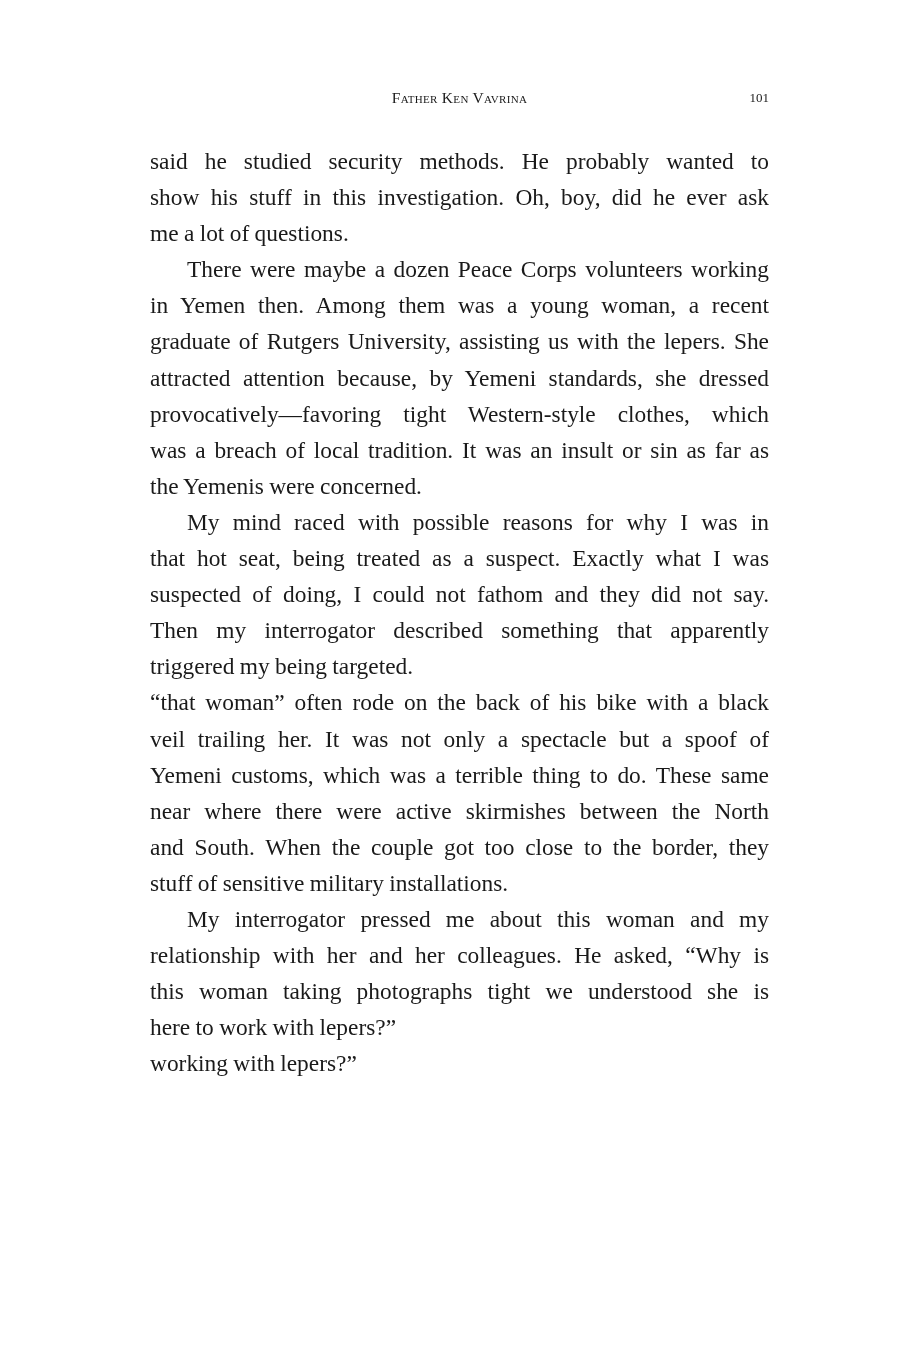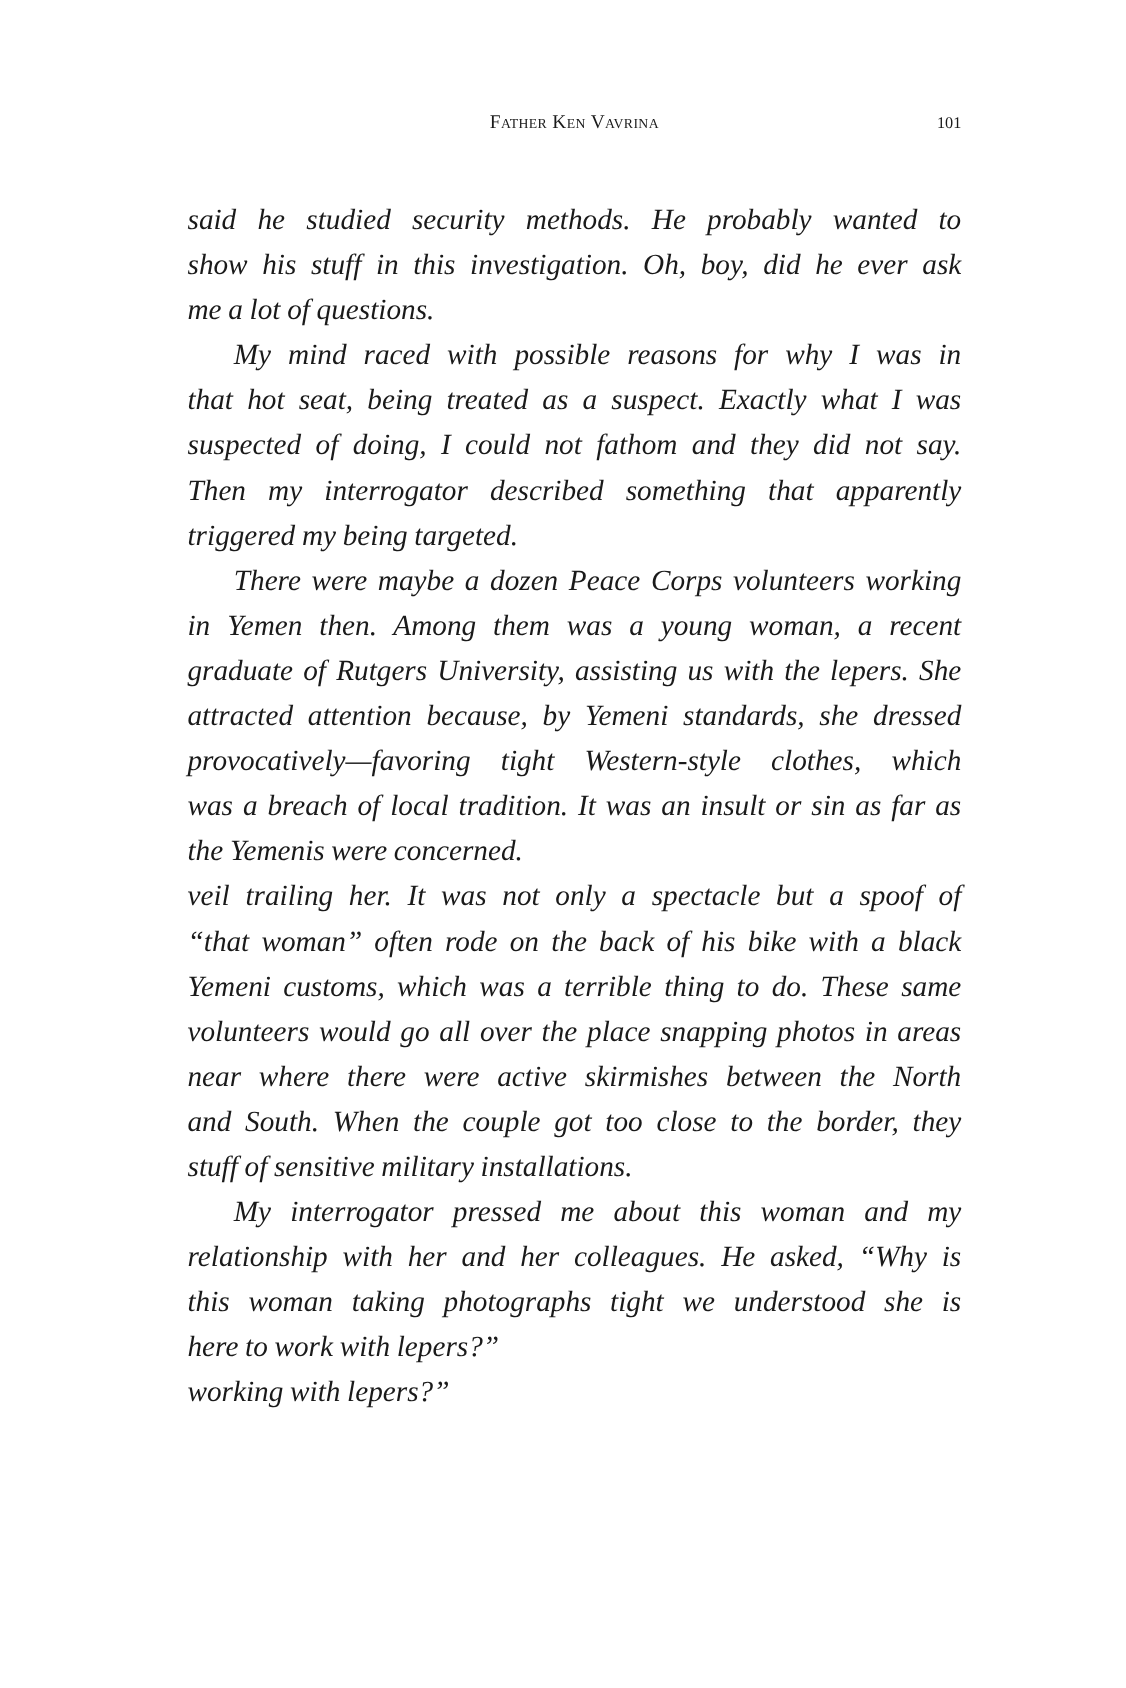--- a/index.html
+++ b/index.html
@@ -35,24 +35,23 @@
     }
     .page-number {
       position: absolute;
       right: 0;
       top: 0;
       font-size: 13px;
       line-height: 24px;
     }
     .text-block {
       position: absolute;
-      top: 158px;
+      top: 143px;
       left: 150px;
       width: 619px;
-      font-style: italic;
     }
     .para {
       margin: 0;
     }
     .line {
       display: block;
       height: 36.1px;
       line-height: 36.1px;
       font-size: 23.4px;
       text-align: justify;
@@ -77,40 +76,39 @@
   <span class="page-number">101</span>
 </header>
 
 <main class="text-block" id="text-block">
     <p class="para">
       <span class="line">said he studied security methods. He probably wanted to</span>
       <span class="line">show his stuff in this investigation. Oh, boy, did he ever ask</span>
       <span class="line last">me a lot of questions.</span>
     </p>
     <p class="para">
-      <span class="line indent">My mind raced with possible reasons for why I was in</span>
-      <span class="line">that hot seat, being treated as a suspect. Exactly what I was</span>
-      <span class="line">suspected of doing, I could not fathom and they did not say.</span>
-      <span class="line">Then my interrogator described something that apparently</span>
-      <span class="line last">triggered my being targeted.</span>
-    </p>
-    <p class="para">
       <span class="line indent">There were maybe a dozen Peace Corps volunteers working</span>
       <span class="line">in Yemen then. Among them was a young woman, a recent</span>
       <span class="line">graduate of Rutgers University, assisting us with the lepers. She</span>
       <span class="line">attracted attention because, by Yemeni standards, she dressed</span>
       <span class="line">provocatively—favoring tight Western-style clothes, which</span>
       <span class="line">was a breach of local tradition. It was an insult or sin as far as</span>
       <span class="line last">the Yemenis were concerned.</span>
     </p>
     <p class="para">
+      <span class="line indent">My mind raced with possible reasons for why I was in</span>
+      <span class="line">that hot seat, being treated as a suspect. Exactly what I was</span>
+      <span class="line">suspected of doing, I could not fathom and they did not say.</span>
+      <span class="line">Then my interrogator described something that apparently</span>
+      <span class="line last">triggered my being targeted.</span>
+    </p>
+    <p class="para">
+      <span class="line">“that woman” often rode on the back of his bike with a black</span>
       <span class="line">veil trailing her. It was not only a spectacle but a spoof of</span>
-      <span class="line">“that woman” often rode on the back of his bike with a black</span>
       <span class="line">Yemeni customs, which was a terrible thing to do. These same</span>
-      <span class="line">volunteers would go all over the place snapping photos in areas</span>
       <span class="line">near where there were active skirmishes between the North</span>
       <span class="line">and South. When the couple got too close to the border, they</span>
       <span class="line last">stuff of sensitive military installations.</span>
     </p>
     <p class="para">
       <span class="line indent">My interrogator pressed me about this woman and my</span>
       <span class="line">relationship with her and her colleagues. He asked, “Why is</span>
       <span class="line">this woman taking photographs tight we understood she is</span>
       <span class="line last">here to work with lepers?”</span>
     </p>

